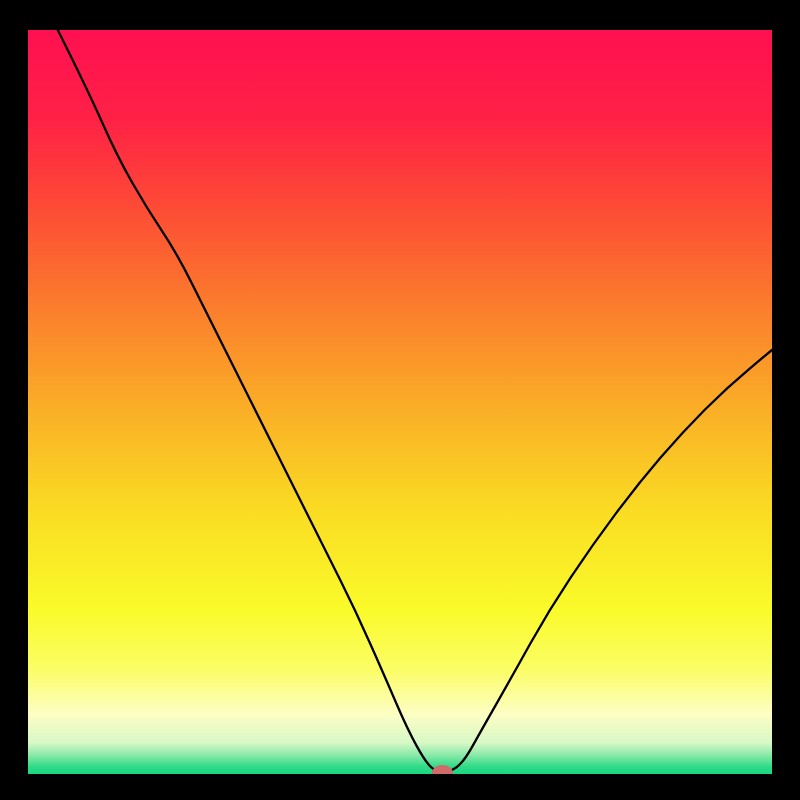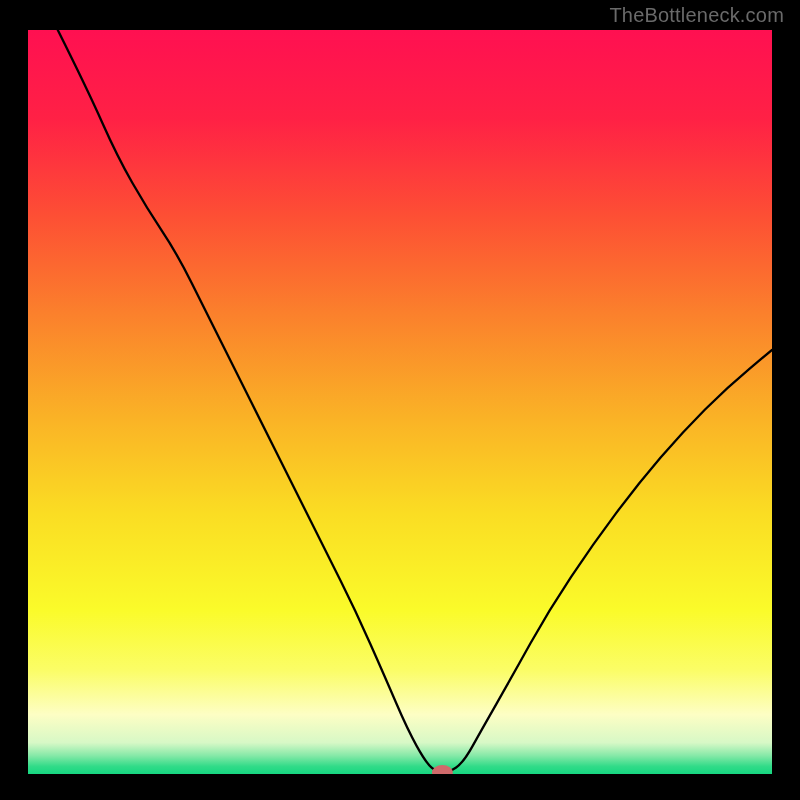--- a/index.html
+++ b/index.html
@@ -31,21 +31,20 @@
     left: 28px;
     top: 30px;
     width: 744px;
     height: 744px;
   }
 </style>
 </head>
 <body>
 
 <div id="wrap">
-  <div id="watermark">TheBottleneck.com</div>
 
   <svg id="chart" viewBox="0 0 744 744" preserveAspectRatio="none">
     <defs>
       <linearGradient id="bg-grad" x1="0" y1="0" x2="0" y2="1">
       <stop offset="0.00%" stop-color="#ff1051"></stop>
           <stop offset="12.00%" stop-color="#ff2145"></stop>
           <stop offset="25.00%" stop-color="#fd4f34"></stop>
           <stop offset="38.00%" stop-color="#fb802c"></stop>
           <stop offset="52.00%" stop-color="#fab226"></stop>
           <stop offset="65.00%" stop-color="#fadd23"></stop>

